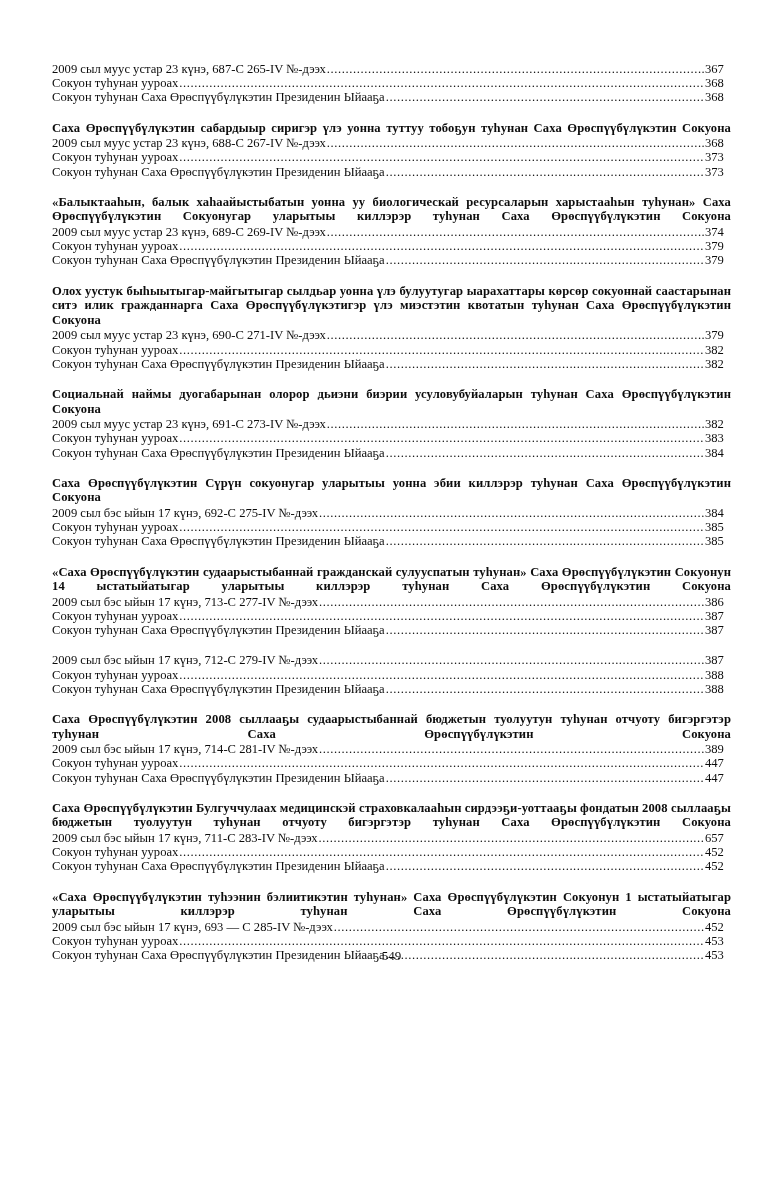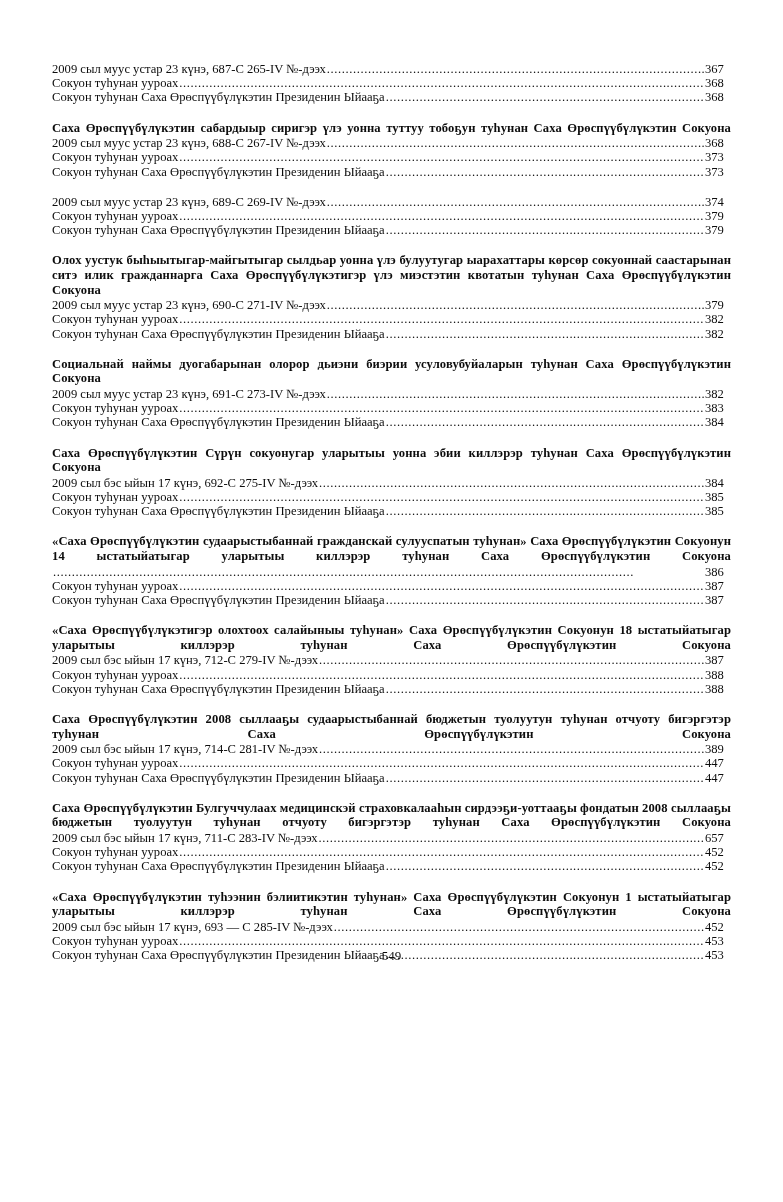--- a/index.html
+++ b/index.html
@@ -105,20 +105,21 @@
           <span class="dots">...........................................................................................................................................................</span>
           <span class="pg">373</span>
         </div>
         <div class="line">
           <span class="txt">Сокуон туһунан Саха Өрөспүүбүлүкэтин Президенин Ыйааҕа</span>
           <span class="dots">...........................................................................................................................................................</span>
           <span class="pg">373</span>
         </div>
       </div>
       <div class="entry">
+        <div class="heading">«Балыктааһын, балык хаһаайыстыбатын уонна уу биологическай ресурсаларын харыстааһын туһунан» Саха Өрөспүүбүлүкэтин Сокуонугар уларытыы киллэрэр туһунан Саха Өрөспүүбүлүкэтин Сокуона</div>
         <div class="line">
           <span class="txt">2009 сыл муус устар 23 күнэ, 689-С 269-IV №-дээх</span>
           <span class="dots">...........................................................................................................................................................</span>
           <span class="pg">374</span>
         </div>
         <div class="line">
           <span class="txt">Сокуон туһунан ууроах</span>
           <span class="dots">...........................................................................................................................................................</span>
           <span class="pg">379</span>
         </div>
@@ -178,36 +179,36 @@
         </div>
         <div class="line">
           <span class="txt">Сокуон туһунан Саха Өрөспүүбүлүкэтин Президенин Ыйааҕа</span>
           <span class="dots">...........................................................................................................................................................</span>
           <span class="pg">385</span>
         </div>
       </div>
       <div class="entry">
         <div class="heading">«Саха Өрөспүүбүлүкэтин судаарыстыбаннай гражданскай сулууспатын туһунан» Саха Өрөспүүбүлүкэтин Сокуонун 14 ыстатыйатыгар уларытыы киллэрэр туһунан Саха Өрөспүүбүлүкэтин Сокуона</div>
         <div class="line">
+          <span class="txt">2009 сыл бэс ыйын 17 күнэ, 713-С 277-IV №-дээх</span>
           <span class="dots">...........................................................................................................................................................</span>
           <span class="pg">386</span>
         </div>
         <div class="line">
           <span class="txt">Сокуон туһунан ууроах</span>
           <span class="dots">...........................................................................................................................................................</span>
           <span class="pg">387</span>
         </div>
         <div class="line">
           <span class="txt">Сокуон туһунан Саха Өрөспүүбүлүкэтин Президенин Ыйааҕа</span>
           <span class="dots">...........................................................................................................................................................</span>
           <span class="pg">387</span>
         </div>
       </div>
       <div class="entry">
-        <div class="heading">«Саха Өрөспүүбүлүкэтигэр олохтоох салайыныы туһунан» Саха Өрөспүүбүлүкэтин Сокуонун 18 ыстатыйатыгар уларытыы киллэрэр туһунан Саха Өрөспүүбүлүкэтин Сокуона</div>
         <div class="line">
           <span class="txt">2009 сыл бэс ыйын 17 күнэ, 712-С 279-IV №-дээх</span>
           <span class="dots">...........................................................................................................................................................</span>
           <span class="pg">387</span>
         </div>
         <div class="line">
           <span class="txt">Сокуон туһунан ууроах</span>
           <span class="dots">...........................................................................................................................................................</span>
           <span class="pg">388</span>
         </div>

